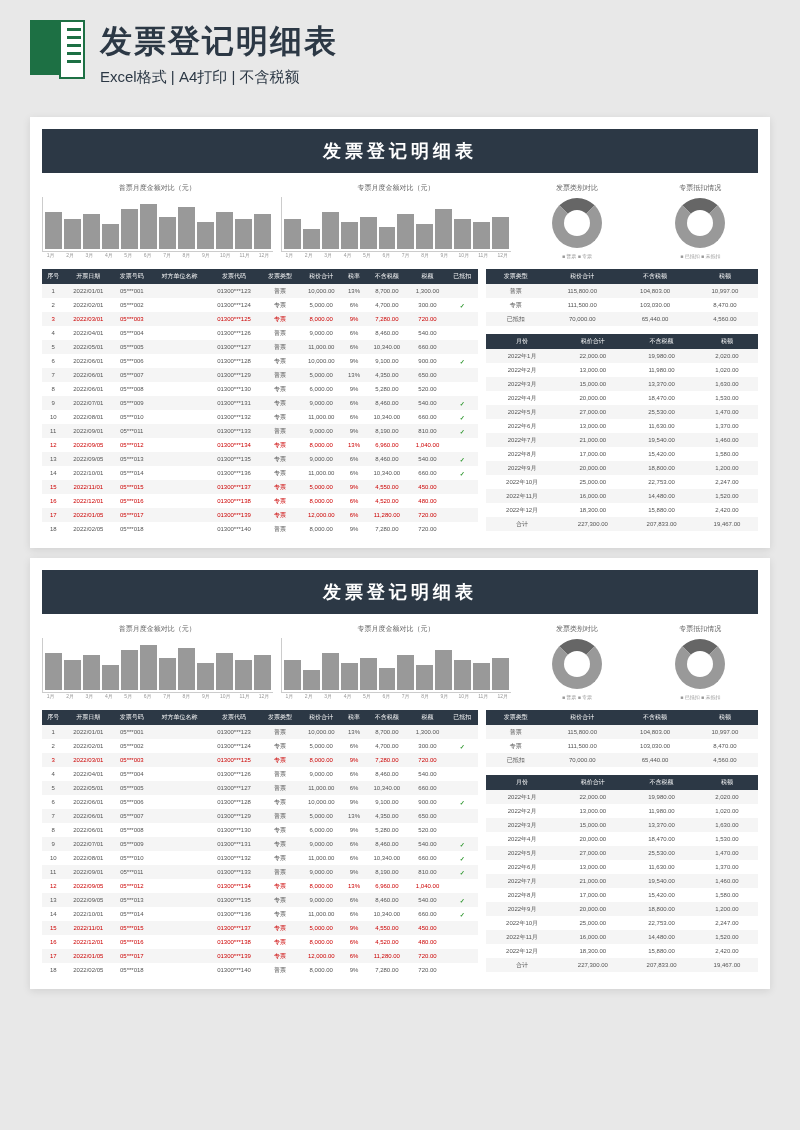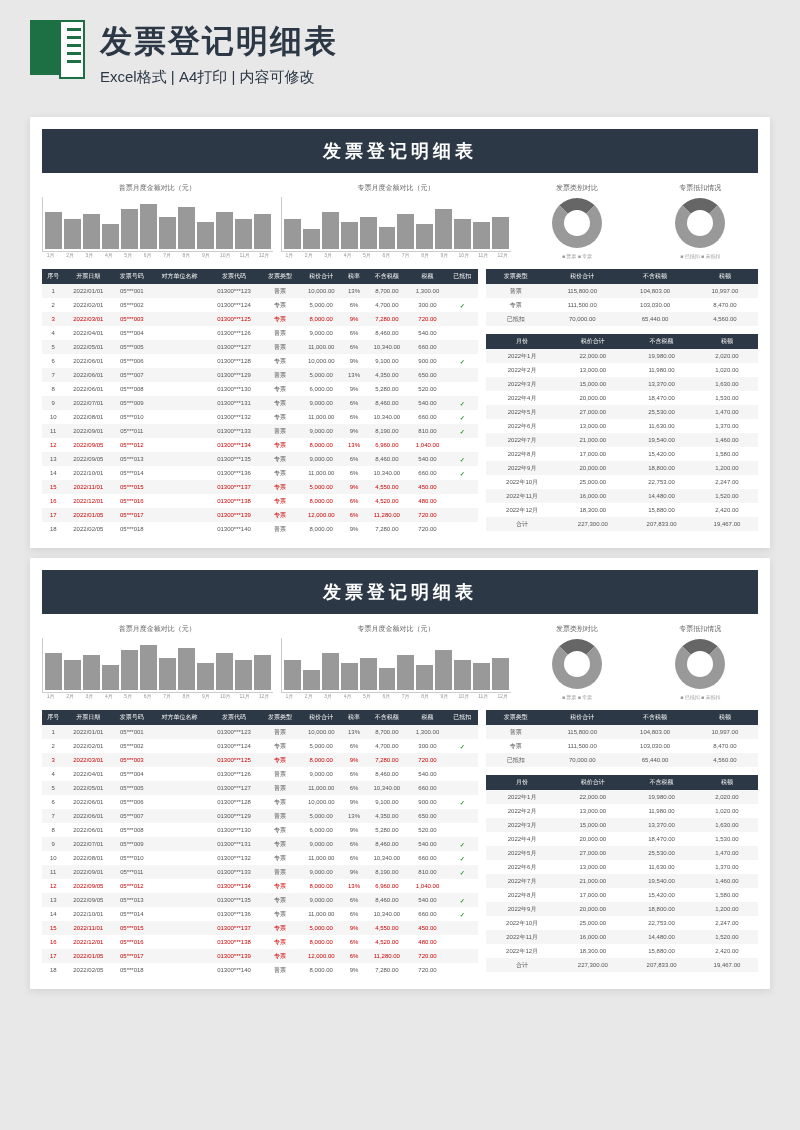--- a/index.html
+++ b/index.html
@@ -31,21 +31,21 @@
 .red-row td{color:#c00}
 .check{color:#393;font-weight:bold}
 </style>
 </head>
 <body>
 
 <div class="header">
   <div class="excel-icon"></div>
   <div class="header-text">
     <h1>发票登记明细表</h1>
-    <p>Excel格式 | A4打印 | 内容可修改</p>
+    <p>Excel格式 | A4打印 | 不含税额</p>
   </div>
 </div>
 
 <div id="sheets-container">
     <div class="sheet">
     <div class="sheet-title">发票登记明细表</div>
     <div class="charts">
       <div class="chart-box">
         <div class="chart-title">普票月度金额对比（元）</div>
         <div class="bar-chart">

